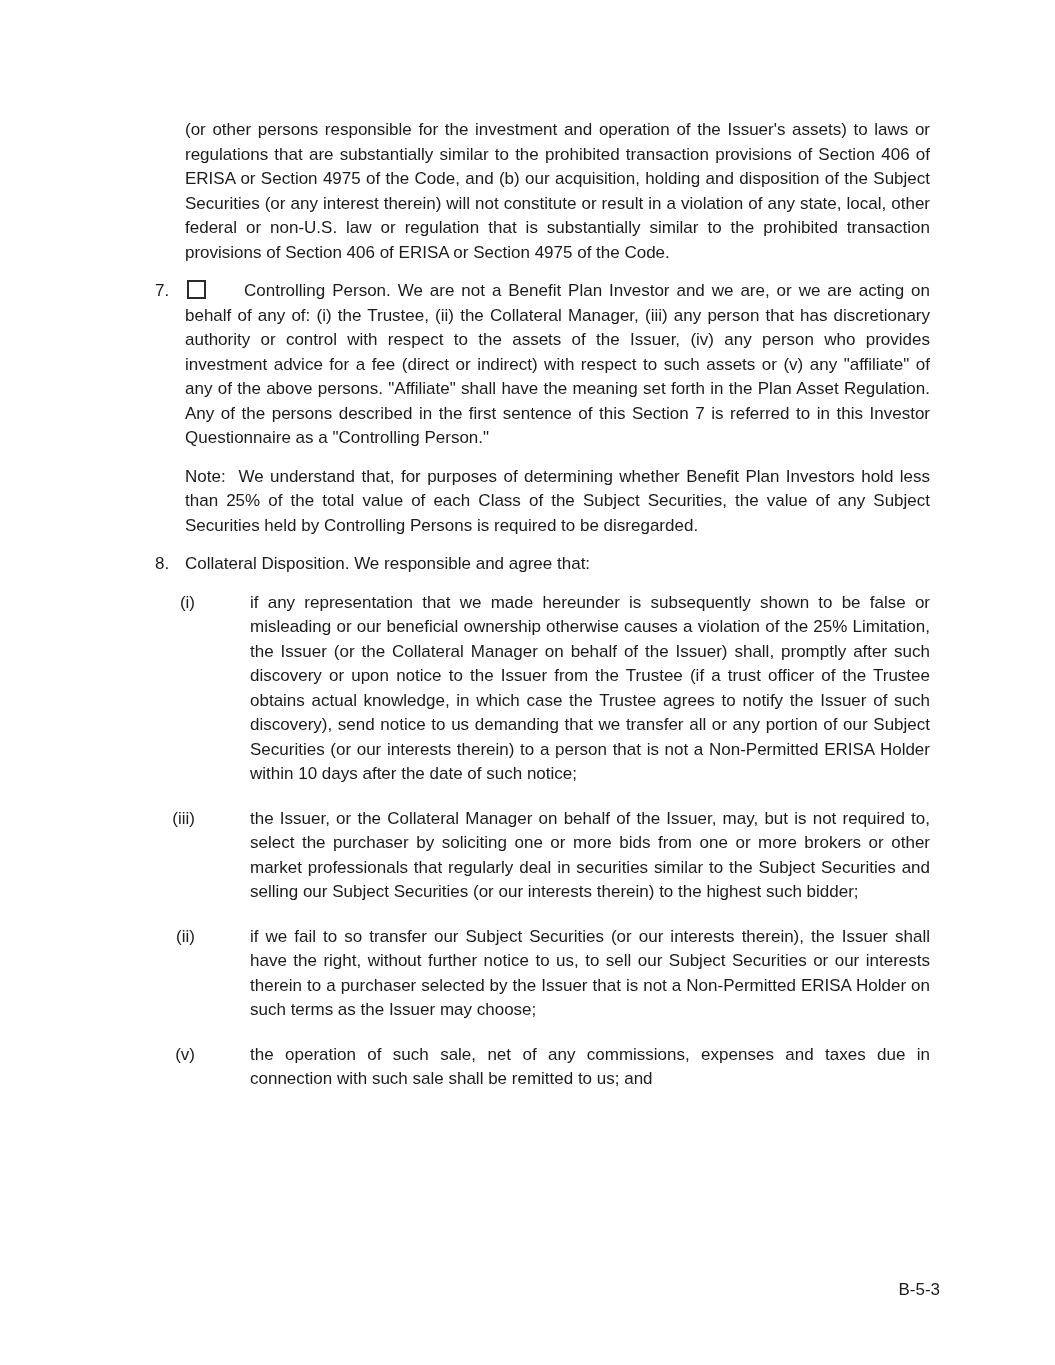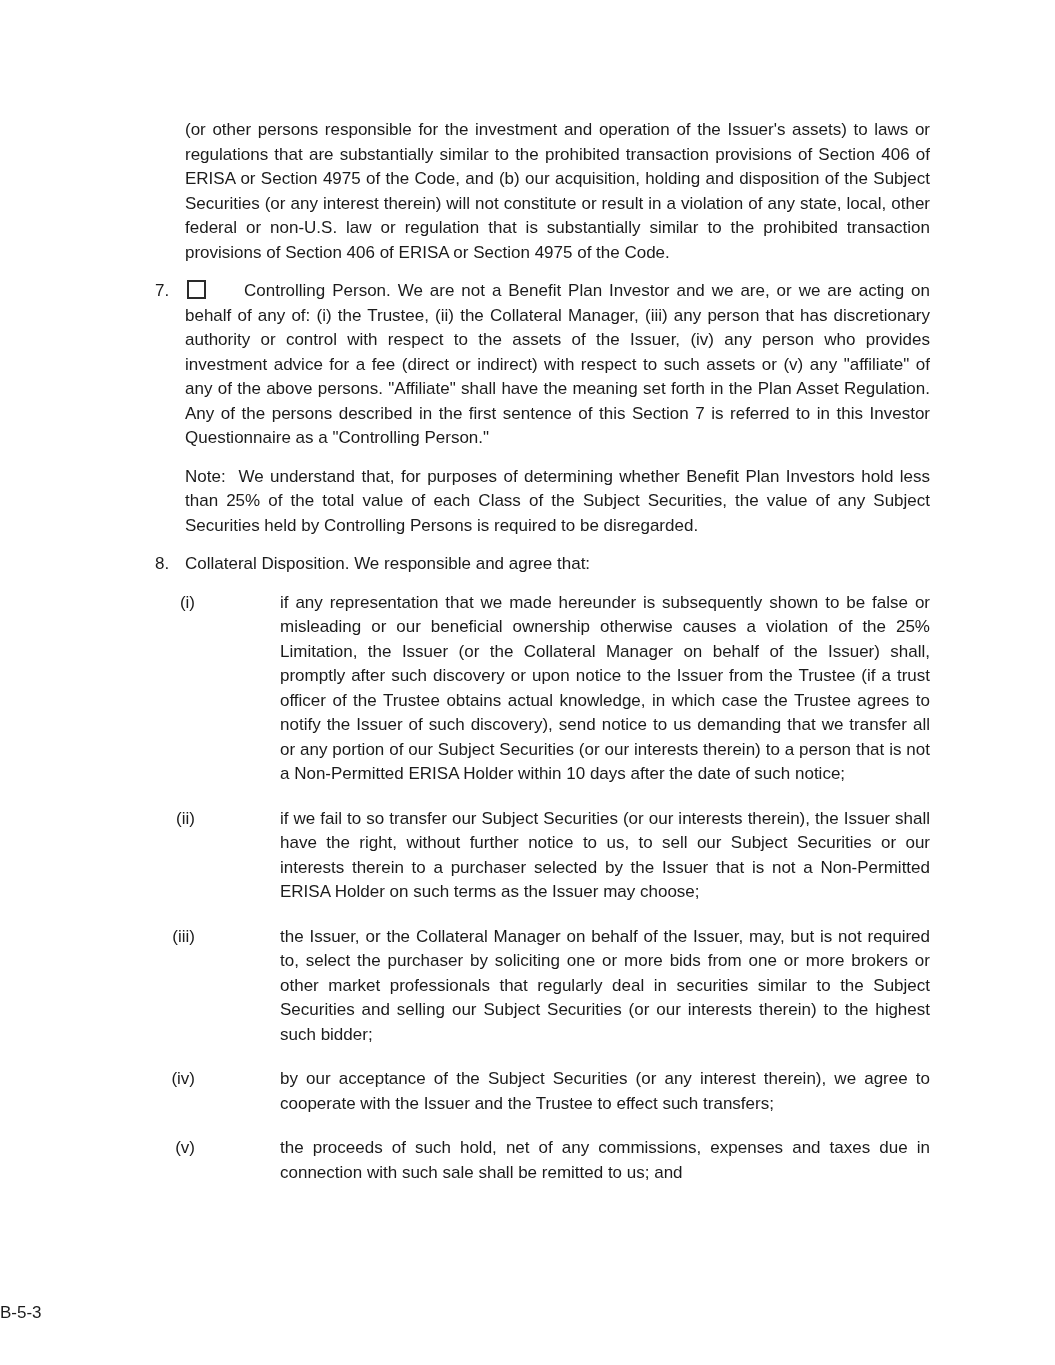--- a/index.html
+++ b/index.html
@@ -53,30 +53,29 @@
   .subitem {
     display: flex;
     margin: 0 0 20px 0;
   }
   .sub-label {
     flex: 0 0 40px;
     text-align: right;
   }
   .sub-text {
     flex: 1;
-    margin-left: 85px;
+    margin-left: 55px;
     text-align: justify;
   }
   .footer {
     position: absolute;
     top: 1278px;
     left: 0;
     width: 940px;
-    text-align: left;
-    margin-top: 23px;
+    text-align: right;
   }
 </style>
 </head>
 <body>
 
 <div class="page">
 
   <p class="para">(or other persons responsible for the investment and operation of the Issuer's assets) to laws or regulations that are substantially similar to the prohibited transaction provisions of Section 406 of ERISA or Section 4975 of the Code, and (b) our acquisition, holding and disposition of the Subject Securities (or any interest therein) will not constitute or result in a violation of any state, local, other federal or non-U.S. law or regulation that is substantially similar to the prohibited transaction provisions of Section 406 of ERISA or Section 4975 of the Code.</p>
 
   <div class="hang">
@@ -90,34 +89,30 @@
     <span class="num">8.</span>
     <span class="u">Collateral Disposition</span><span>. We responsible and agree that:</span>
   </div>
 
   <div class="subitem">
     <span class="sub-label">(i)</span>
     <span class="sub-text">if any representation that we made hereunder is subsequently shown to be false or misleading or our beneficial ownership otherwise causes a violation of the 25% Limitation, the Issuer (or the Collateral Manager on behalf of the Issuer) shall, promptly after such discovery or upon notice to the Issuer from the Trustee (if a trust officer of the Trustee obtains actual knowledge, in which case the Trustee agrees to notify the Issuer of such discovery), send notice to us demanding that we transfer all or any portion of our Subject Securities (or our interests therein) to a person that is not a Non-Permitted ERISA Holder within 10 days after the date of such notice;</span>
   </div>
 
   <div class="subitem">
-    <span class="sub-label">(ii)</span>
-    <span class="sub-text">if we fail to so transfer our Subject Securities (or our interests therein), the Issuer shall have the right, without further notice to us, to sell our Subject Securities or our interests therein to a purchaser selected by the Issuer that is not a Non-Permitted ERISA Holder on such terms as the Issuer may choose;</span>
-  </div>
-
-  <div class="subitem">
     <span class="sub-label">(iii)</span>
     <span class="sub-text">the Issuer, or the Collateral Manager on behalf of the Issuer, may, but is not required to, select the purchaser by soliciting one or more bids from one or more brokers or other market professionals that regularly deal in securities similar to the Subject Securities and selling our Subject Securities (or our interests therein) to the highest such bidder;</span>
   </div>
 
   <div class="subitem">
-    <span class="sub-label">(iv)</span>
-    <span class="sub-text">by our acceptance of the Subject Securities (or any interest therein), we agree to cooperate with the Issuer and the Trustee to effect such transfers;</span>
+    <span class="sub-label">(ii)</span>
+    <span class="sub-text">if we fail to so transfer our Subject Securities (or our interests therein), the Issuer shall have the right, without further notice to us, to sell our Subject Securities or our interests therein to a purchaser selected by the Issuer that is not a Non-Permitted ERISA Holder on such terms as the Issuer may choose;</span>
   </div>
+
 
   <div class="subitem">
     <span class="sub-label">(v)</span>
-    <span class="sub-text">the proceeds of such hold, net of any commissions, expenses and taxes due in connection with such sale shall be remitted to us; and</span>
+    <span class="sub-text">the operation of such sale, net of any commissions, expenses and taxes due in connection with such sale shall be remitted to us; and</span>
   </div>
 
   <div class="footer">B-5-3</div>
 
 </div>
 
 </body></html>

